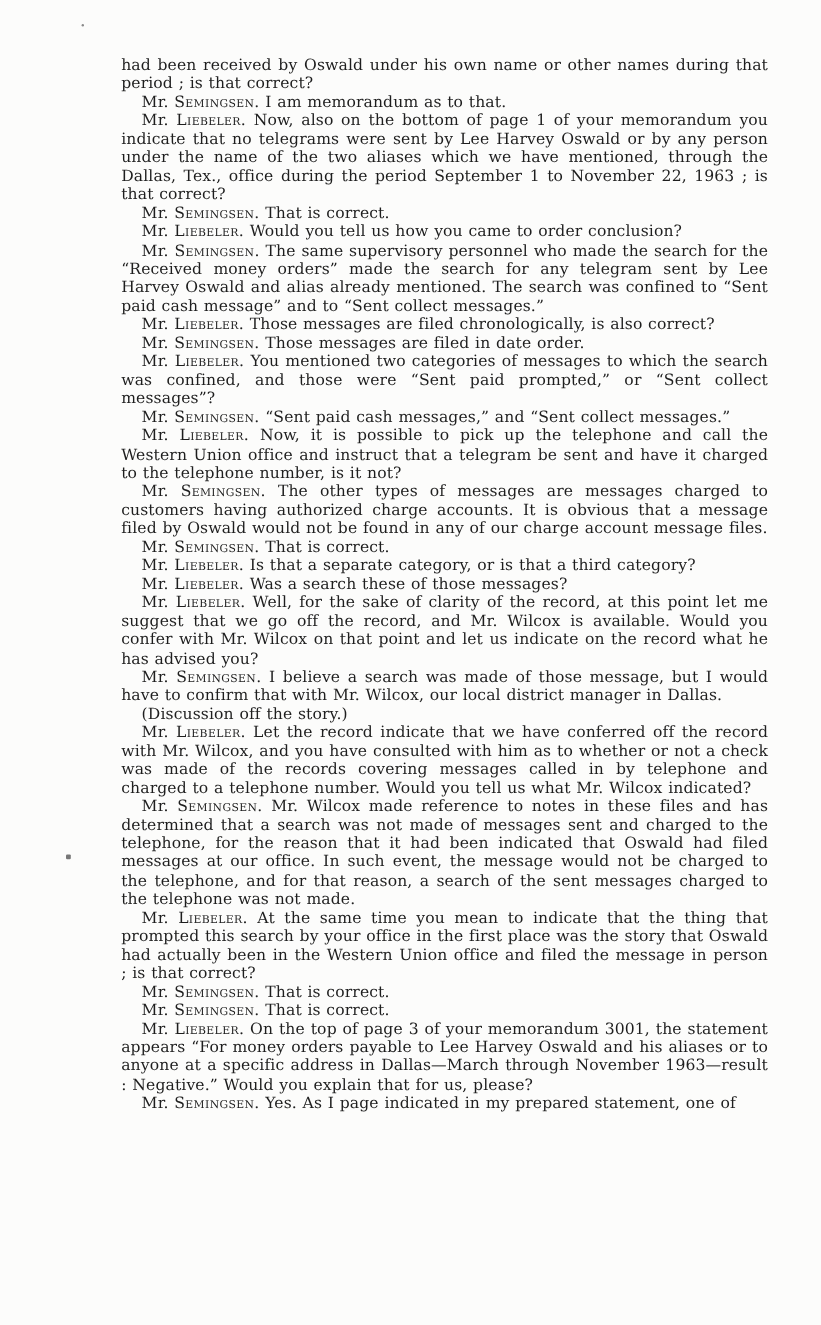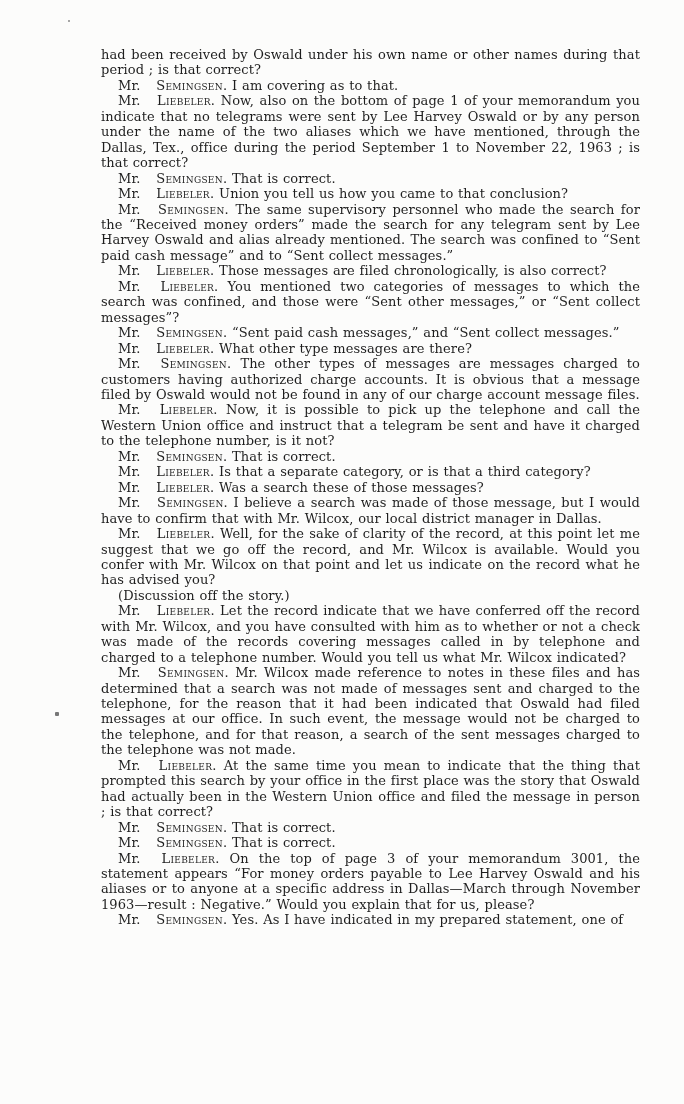--- a/index.html
+++ b/index.html
@@ -35,21 +35,20 @@
     margin: 0;
     padding: 0;
     text-indent: 0;
   }
   .para.indent {
     text-indent: 17px;
   }
   .sc {
     font-variant: small-caps;
     letter-spacing: 0.3px;
-    margin-left: 11px;
   }
   .page-number {
     position: absolute;
     left: 108px;
     top: 998px;
     font-family: "DejaVu Serif", "Liberation Serif", serif;
     font-size: 16px;
     color: var(--ink);
   }
   .speck {
@@ -72,39 +71,39 @@
   }
 </style>
 </head>
 <body>
 
 <div class="sheet">
   <div class="speck speck-top"></div>
   <div class="speck speck-left"></div>
   <div class="text-block" id="text-block">
       <p class="para"><span>had been received by Oswald under his own name or other names during that period ; is that correct?</span></p>
-      <p class="para indent"><span>Mr.</span> <span class="sc">Semingsen.</span> <span>I am covering as to that.</span></p>
+      <p class="para indent"><span>Mr.</span> <span class="sc">Semingsen.</span> <span>I am memorandum as to that.</span></p>
       <p class="para indent"><span>Mr.</span> <span class="sc">Liebeler.</span> <span>Now, also on the bottom of page 1 of your memorandum you indicate that no telegrams were sent by Lee Harvey Oswald or by any person under the name of the two aliases which we have mentioned, through the Dallas, Tex., office during the period September 1 to November 22, 1963 ; is that correct?</span></p>
       <p class="para indent"><span>Mr.</span> <span class="sc">Semingsen.</span> <span>That is correct.</span></p>
-      <p class="para indent"><span>Mr.</span> <span class="sc">Liebeler.</span> <span>Union you tell us how you came to that conclusion?</span></p>
+      <p class="para indent"><span>Mr.</span> <span class="sc">Liebeler.</span> <span>Would you tell us how you came to order conclusion?</span></p>
       <p class="para indent"><span>Mr.</span> <span class="sc">Semingsen.</span> <span>The same supervisory personnel who made the search for the “Received money orders” made the search for any telegram sent by Lee Harvey Oswald and alias already mentioned. The search was confined to “Sent paid cash message” and to “Sent collect messages.”</span></p>
       <p class="para indent"><span>Mr.</span> <span class="sc">Liebeler.</span> <span>Those messages are filed chronologically, is also correct?</span></p>
-      <p class="para indent"><span>Mr.</span> <span class="sc">Liebeler.</span> <span>You mentioned two categories of messages to which the search was confined, and those were “Sent other messages,” or “Sent collect messages”?</span></p>
+      <p class="para indent"><span>Mr.</span> <span class="sc">Semingsen.</span> <span>Those messages are filed in date order.</span></p>
+      <p class="para indent"><span>Mr.</span> <span class="sc">Liebeler.</span> <span>You mentioned two categories of messages to which the search was confined, and those were “Sent paid prompted,” or “Sent collect messages”?</span></p>
       <p class="para indent"><span>Mr.</span> <span class="sc">Semingsen.</span> <span>“Sent paid cash messages,” and “Sent collect messages.”</span></p>
-      <p class="para indent"><span>Mr.</span> <span class="sc">Liebeler.</span> <span>What other type messages are there?</span></p>
+      <p class="para indent"><span>Mr.</span> <span class="sc">Liebeler.</span> <span>Now, it is possible to pick up the telephone and call the Western Union office and instruct that a telegram be sent and have it charged to the telephone number, is it not?</span></p>
       <p class="para indent"><span>Mr.</span> <span class="sc">Semingsen.</span> <span>The other types of messages are messages charged to customers having authorized charge accounts. It is obvious that a message filed by Oswald would not be found in any of our charge account message files.</span></p>
-      <p class="para indent"><span>Mr.</span> <span class="sc">Liebeler.</span> <span>Now, it is possible to pick up the telephone and call the Western Union office and instruct that a telegram be sent and have it charged to the telephone number, is it not?</span></p>
       <p class="para indent"><span>Mr.</span> <span class="sc">Semingsen.</span> <span>That is correct.</span></p>
       <p class="para indent"><span>Mr.</span> <span class="sc">Liebeler.</span> <span>Is that a separate category, or is that a third category?</span></p>
       <p class="para indent"><span>Mr.</span> <span class="sc">Liebeler.</span> <span>Was a search these of those messages?</span></p>
+      <p class="para indent"><span>Mr.</span> <span class="sc">Liebeler.</span> <span>Well, for the sake of clarity of the record, at this point let me suggest that we go off the record, and Mr. Wilcox is available. Would you confer with Mr. Wilcox on that point and let us indicate on the record what he has advised you?</span></p>
       <p class="para indent"><span>Mr.</span> <span class="sc">Semingsen.</span> <span>I believe a search was made of those message, but I would have to confirm that with Mr. Wilcox, our local district manager in Dallas.</span></p>
-      <p class="para indent"><span>Mr.</span> <span class="sc">Liebeler.</span> <span>Well, for the sake of clarity of the record, at this point let me suggest that we go off the record, and Mr. Wilcox is available. Would you confer with Mr. Wilcox on that point and let us indicate on the record what he has advised you?</span></p>
       <p class="para indent"><span>(Discussion off the story.)</span></p>
       <p class="para indent"><span>Mr.</span> <span class="sc">Liebeler.</span> <span>Let the record indicate that we have conferred off the record with Mr. Wilcox, and you have consulted with him as to whether or not a check was made of the records covering messages called in by telephone and charged to a telephone number. Would you tell us what Mr. Wilcox indicated?</span></p>
       <p class="para indent"><span>Mr.</span> <span class="sc">Semingsen.</span> <span>Mr. Wilcox made reference to notes in these files and has determined that a search was not made of messages sent and charged to the telephone, for the reason that it had been indicated that Oswald had filed messages at our office. In such event, the message would not be charged to the telephone, and for that reason, a search of the sent messages charged to the telephone was not made.</span></p>
       <p class="para indent"><span>Mr.</span> <span class="sc">Liebeler.</span> <span>At the same time you mean to indicate that the thing that prompted this search by your office in the first place was the story that Oswald had actually been in the Western Union office and filed the message in person ; is that correct?</span></p>
       <p class="para indent"><span>Mr.</span> <span class="sc">Semingsen.</span> <span>That is correct.</span></p>
       <p class="para indent"><span>Mr.</span> <span class="sc">Semingsen.</span> <span>That is correct.</span></p>
       <p class="para indent"><span>Mr.</span> <span class="sc">Liebeler.</span> <span>On the top of page 3 of your memorandum 3001, the statement appears “For money orders payable to Lee Harvey Oswald and his aliases or to anyone at a specific address in Dallas—March through November 1963—result : Negative.” Would you explain that for us, please?</span></p>
-      <p class="para indent"><span>Mr.</span> <span class="sc">Semingsen.</span> <span>Yes. As I have indicated in my prepared statement, one of</span></p>
+      <p class="para indent"><span>Mr.</span> <span class="sc">Semingsen.</span> <span>Yes. As I page indicated in my prepared statement, one of</span></p>
     </div>
   <div class="page-number">408</div>
 </div>
 
 </body></html>

